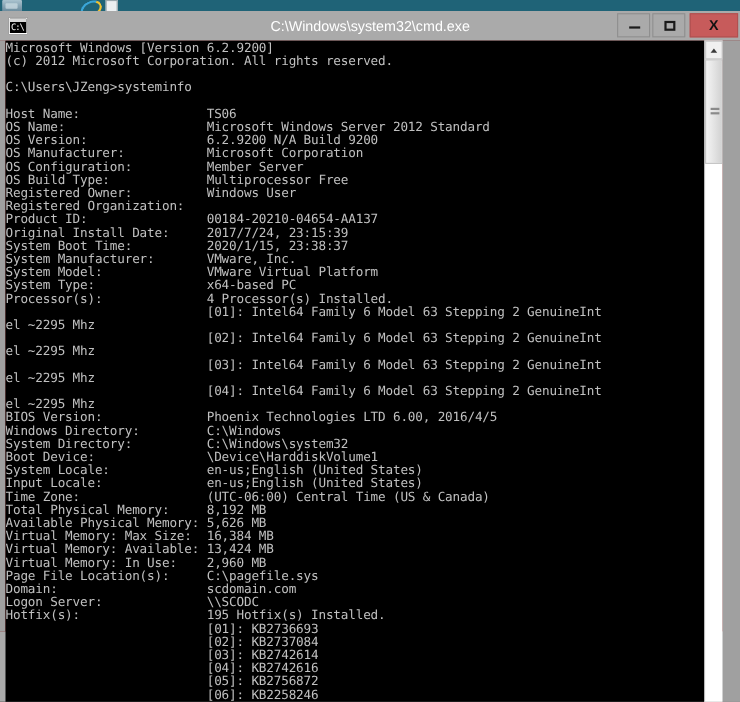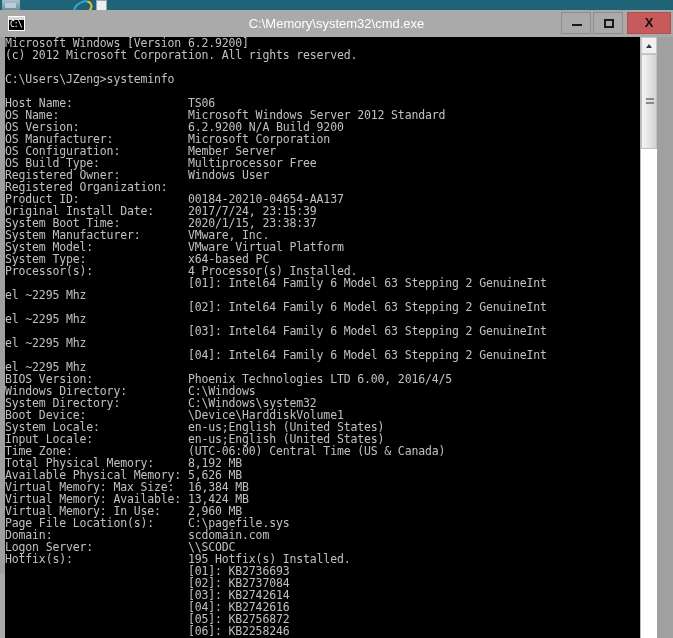--- a/index.html
+++ b/index.html
@@ -241,21 +241,21 @@
 </div>
 
 <div id="window">
 
   <div id="titlebar">
     <div id="title-icon">
       <div class="bar"></div>
       <div class="prompt">C:\</div>
     </div>
 
-    <div id="title-text">C:\Memory\system32\cmd.exe</div>
+    <div id="title-text">C:\Windows\system32\cmd.exe</div>
 
     <div id="winbuttons">
       <div class="winbtn">
         <span class="min-glyph"></span>
       </div>
       <div class="winbtn">
         <span class="max-glyph"></span>
       </div>
       <div class="winbtn close">X</div>
     </div>

